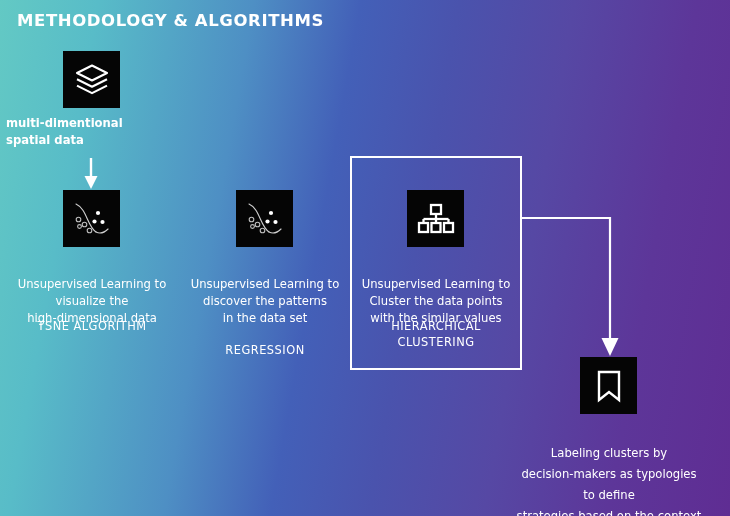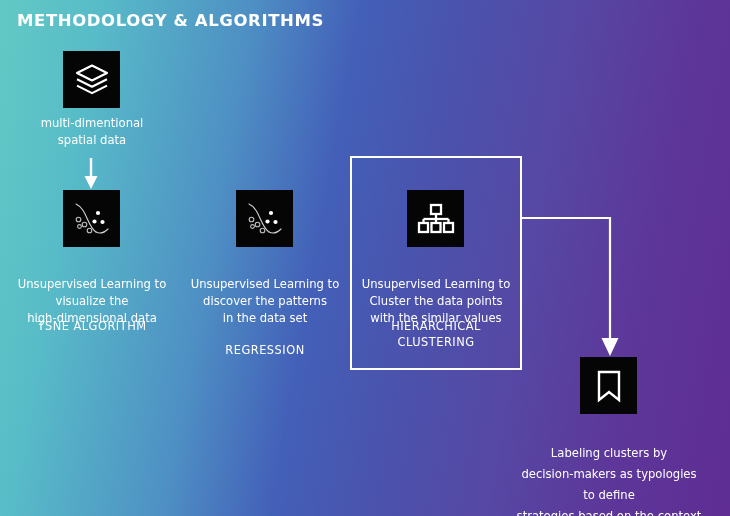--- a/index.html
+++ b/index.html
@@ -63,25 +63,24 @@
     position: absolute;
     text-align: center;
     font-size: 11.4px;
     line-height: 16px;
     letter-spacing: 0.5px;
     color: #ffffff;
     font-weight: 500;
   }
   .node-label {
     position: absolute;
-    text-align: center;
     font-size: 11.6px;
     line-height: 17px;
     color: #ffffff;
-    font-weight: 400;
+    font-weight: 700;
   }
 
   
   .frame-box {
     position: absolute;
     border: 2px solid #ffffff;
     box-sizing: border-box;
     background: transparent;
   }
 

